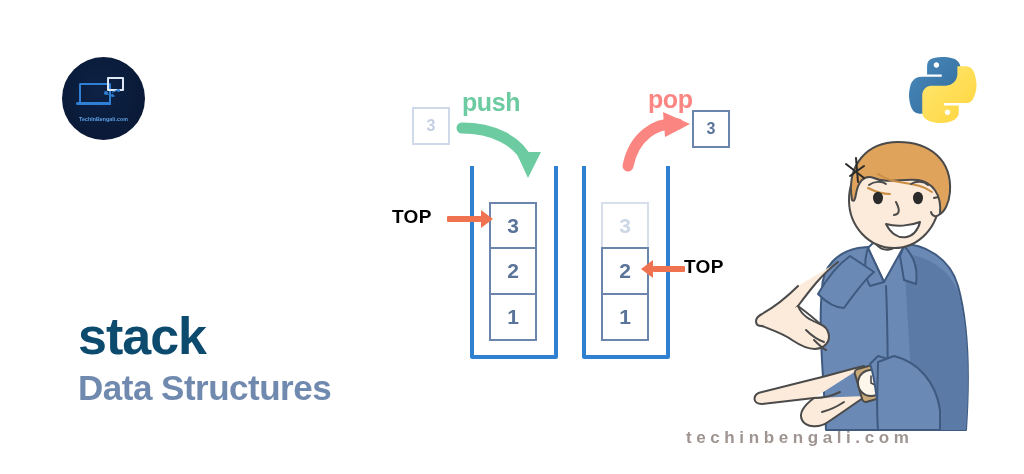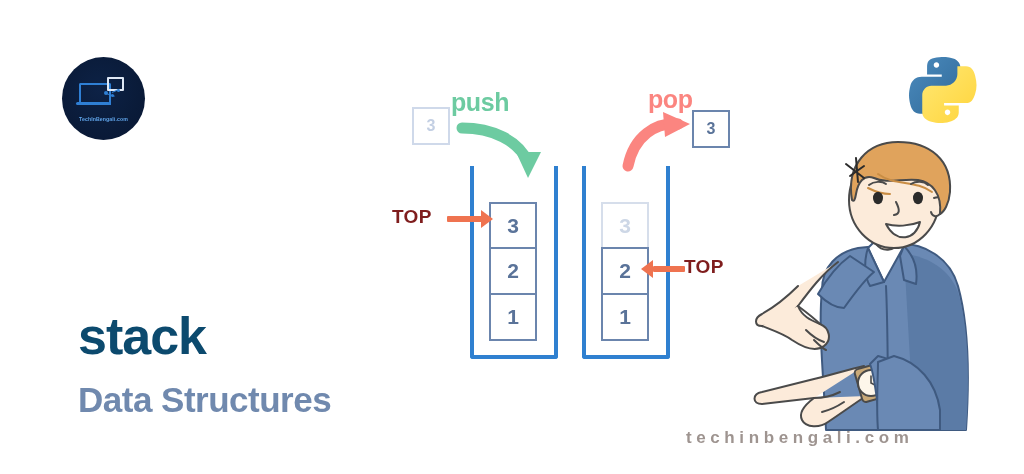--- a/index.html
+++ b/index.html
@@ -41,21 +41,21 @@
   .python-logo{position:absolute;right:43px;top:52px;width:72px;height:72px;}
 
   
   .headline{position:absolute;left:78px;top:312px;}
   .headline .kw{
     font-size:52px;font-weight:800;color:#0c4a6e;line-height:.95;
     letter-spacing:-1px;display:block;
   }
   .headline .sub{
     font-size:35px;font-weight:700;color:#7089AE;line-height:1.05;
-    letter-spacing:-.5px;display:block;margin-top:21px;
+    letter-spacing:-.5px;display:block;margin-top:9px;
   }
 
   
   .watermark{
     position:absolute;left:686px;top:428px;
     font-size:17px;font-weight:700;color:#9e9490;letter-spacing:4.6px;
     white-space:nowrap;
   }
 
   
@@ -65,42 +65,42 @@
     position:absolute;width:38px;height:38px;
     display:flex;align-items:center;justify-content:center;
     font-size:16px;font-weight:700;background:#fff;box-sizing:border-box;
   }
   .float-box.ghost{border:2.5px solid #cfd9ea;color:#c3cfe3;}
   .float-box.solid{border:2.5px solid #6B85AD;color:#5A7399;}
   .fb-left{left:412px;top:107px;}
   .fb-right{left:692px;top:110px;}
 
   .op-label{position:absolute;font-size:25px;font-weight:800;letter-spacing:-.4px;}
-  .op-push{left:451px;top:88px;color:#6DCBA1;}
+  .op-push{left:462px;top:88px;color:#6DCBA1;}
   .op-pop{left:648px;top:85px;color:#FB8580;}
 
   .stack-col{position:absolute;width:88px;}
   .stack-left{left:470px;top:166px;}
   .stack-right{left:582px;top:166px;}
 
   .vessel{position:absolute;left:0;top:0;width:88px;height:193px;
     border-left:4px solid #2F80D0;border-right:4px solid #2F80D0;border-bottom:4px solid #2F80D0;
     border-radius:0 0 3px 3px;box-sizing:border-box;}
 
   .cells{position:absolute;left:19px;top:36px;}
   .cell{
     width:48px;height:48px;box-sizing:border-box;background:#fff;
     border:2.6px solid #6B85AD;color:#5A7399;
     display:flex;align-items:center;justify-content:center;
     font-size:21px;font-weight:700;margin-top:-2.6px;
   }
   .cell:first-child{margin-top:0;}
   .cell.faded{border-color:#d6deeb;color:#cdd7e6;}
 
-  .top-label{position:absolute;font-size:19px;font-weight:800;color:#7f1d1d;letter-spacing:.3px;}
+  .top-label{position:absolute;font-size:19px;font-weight:800;color:#000000;letter-spacing:.3px;}
   .top-left-lbl{left:392px;top:206px;}
   .top-right-lbl{left:684px;top:256px;}
 
   .arrow-h{position:absolute;height:6px;background:#EF7350;border-radius:1px;}
   .arrow-head{position:absolute;width:0;height:0;}
   .ah-right{border-top:9px solid transparent;border-bottom:9px solid transparent;border-left:12px solid #EF7350;}
   .ah-left{border-top:9px solid transparent;border-bottom:9px solid transparent;border-right:12px solid #EF7350;}
 
   
   .person{position:absolute;left:718px;top:130px;width:300px;height:320px;}

